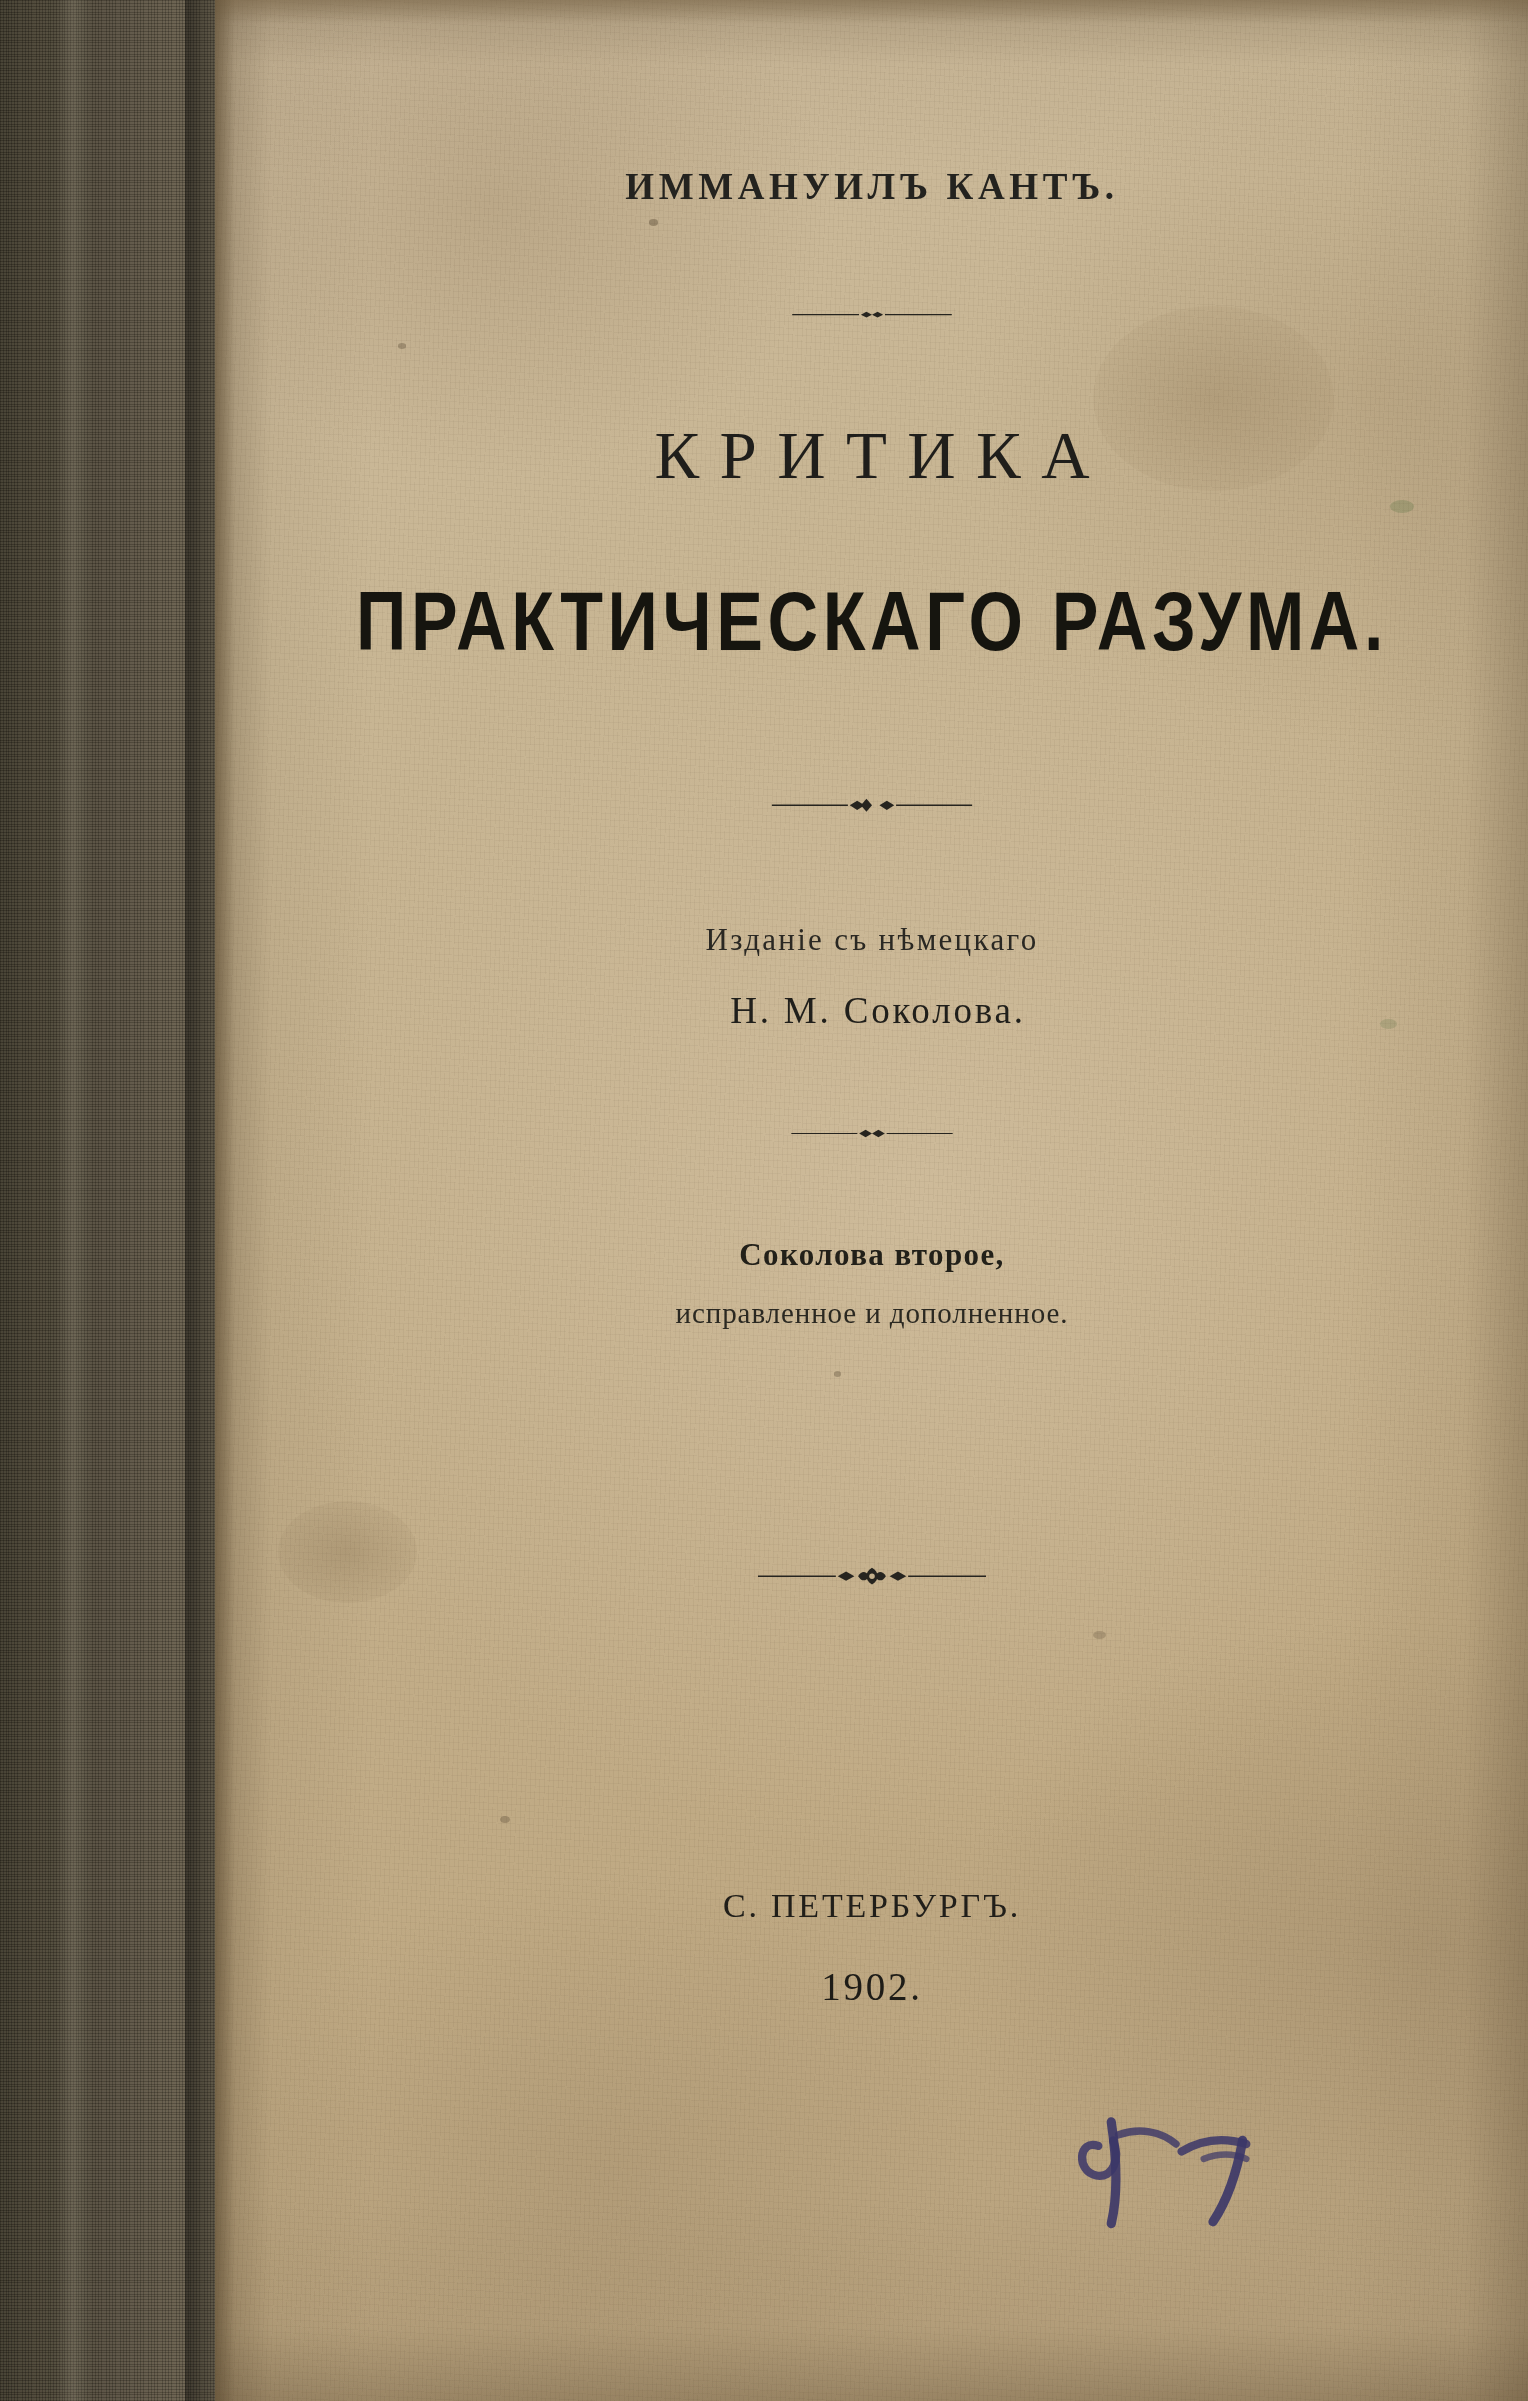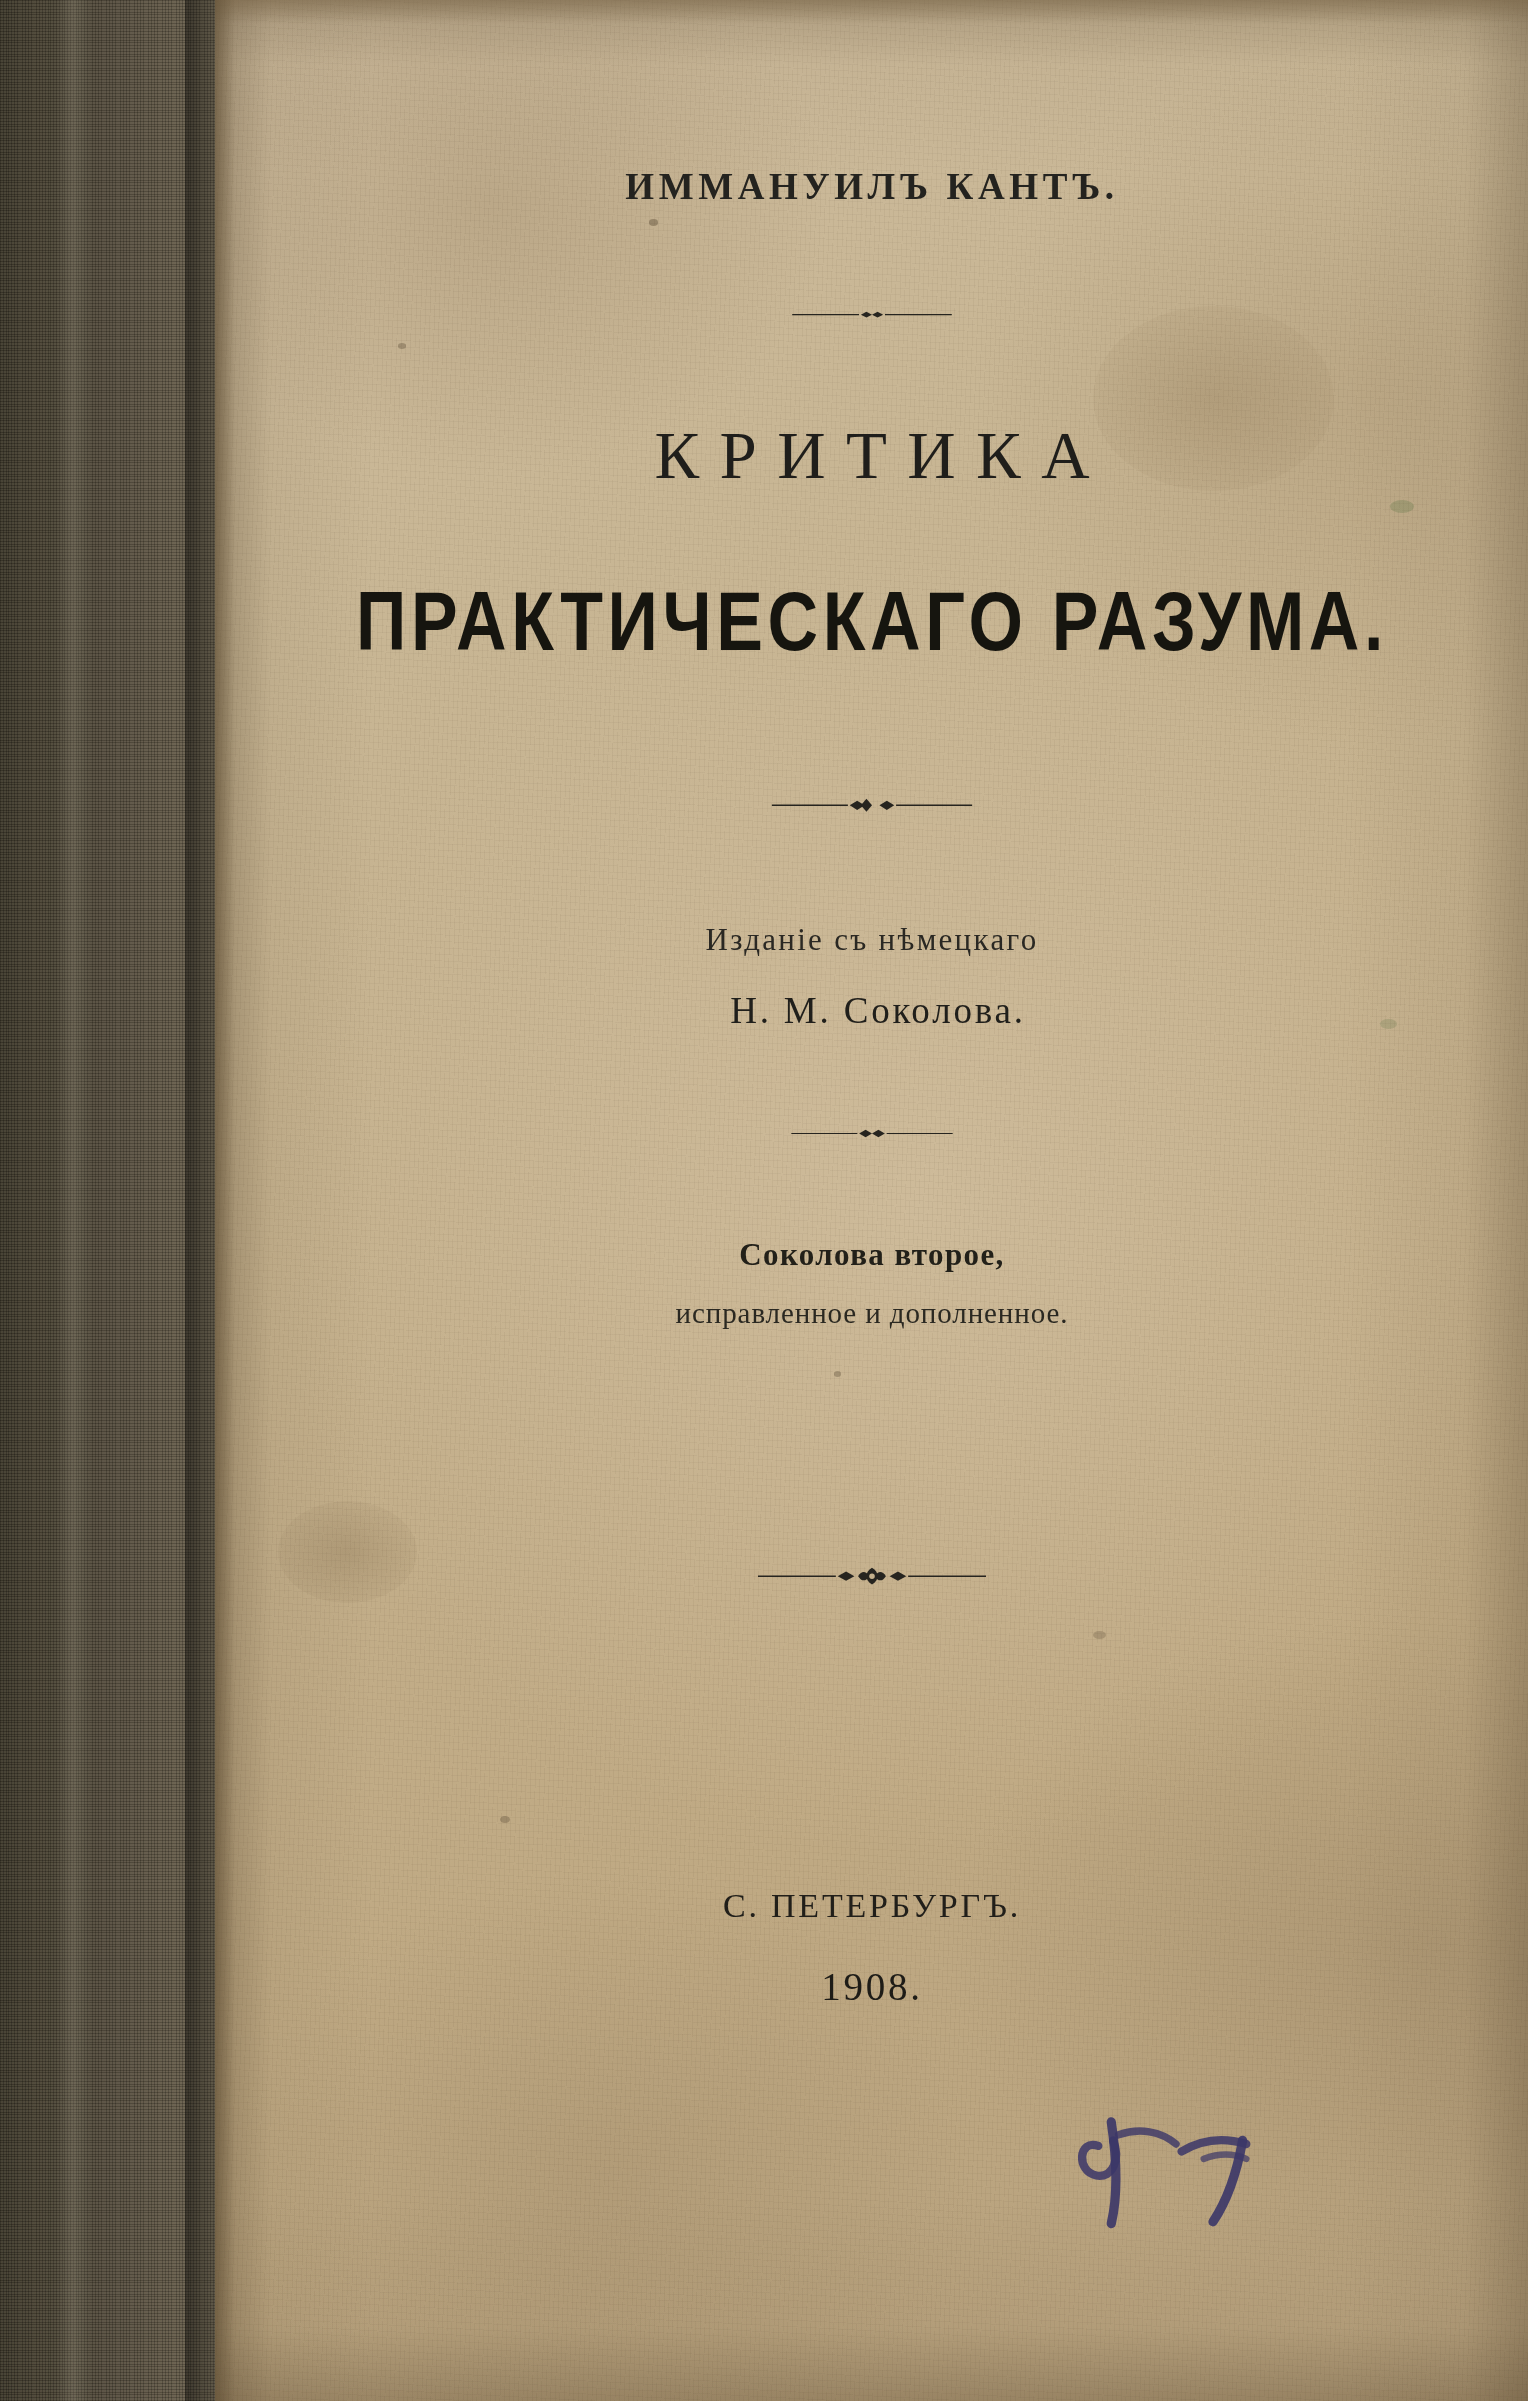--- a/index.html
+++ b/index.html
@@ -329,21 +329,21 @@
         <path d="M88 11 l9 -5 l9 5 l-9 5 z" fill="#26241f"></path>
         <path d="M125 2 c8 4 8 14 0 18 c-8 -4 -8 -14 0 -18 z" fill="#26241f"></path>
         <circle cx="125" cy="11" r="3" fill="#c4b08c"></circle>
         <path d="M110 11 c4 -6 8 -6 12 0 c-4 6 -8 6 -12 0 z" fill="#26241f"></path>
         <path d="M128 11 c4 -6 8 -6 12 0 c-4 6 -8 6 -12 0 z" fill="#26241f"></path>
         <path d="M144 11 l9 -5 l9 5 l-9 5 z" fill="#26241f"></path>
       </svg>
     </div>
 
     <div class="city">С. ПЕТЕРБУРГЪ.</div>
-    <div class="year">1908.</div>
+    <div class="year">1902.</div>
 
   </div>
 
   <div class="ink-mark">
     <svg viewBox="0 0 240 170" width="222" height="158" aria-hidden="true">
       <g fill="none" stroke="#3b3668" stroke-linecap="round" stroke-linejoin="round">
         <path d="M36 46 C14 38, 12 74, 34 78 C52 81, 60 60, 52 40" stroke-width="9" opacity="0.85"></path>
         <path d="M50 20 C56 60, 58 96, 50 130" stroke-width="10" opacity="0.9"></path>
         <path d="M58 34 C80 26, 104 30, 120 44" stroke-width="8" opacity="0.8"></path>
         <path d="M126 52 C146 40, 170 36, 196 44" stroke-width="9" opacity="0.85"></path>

